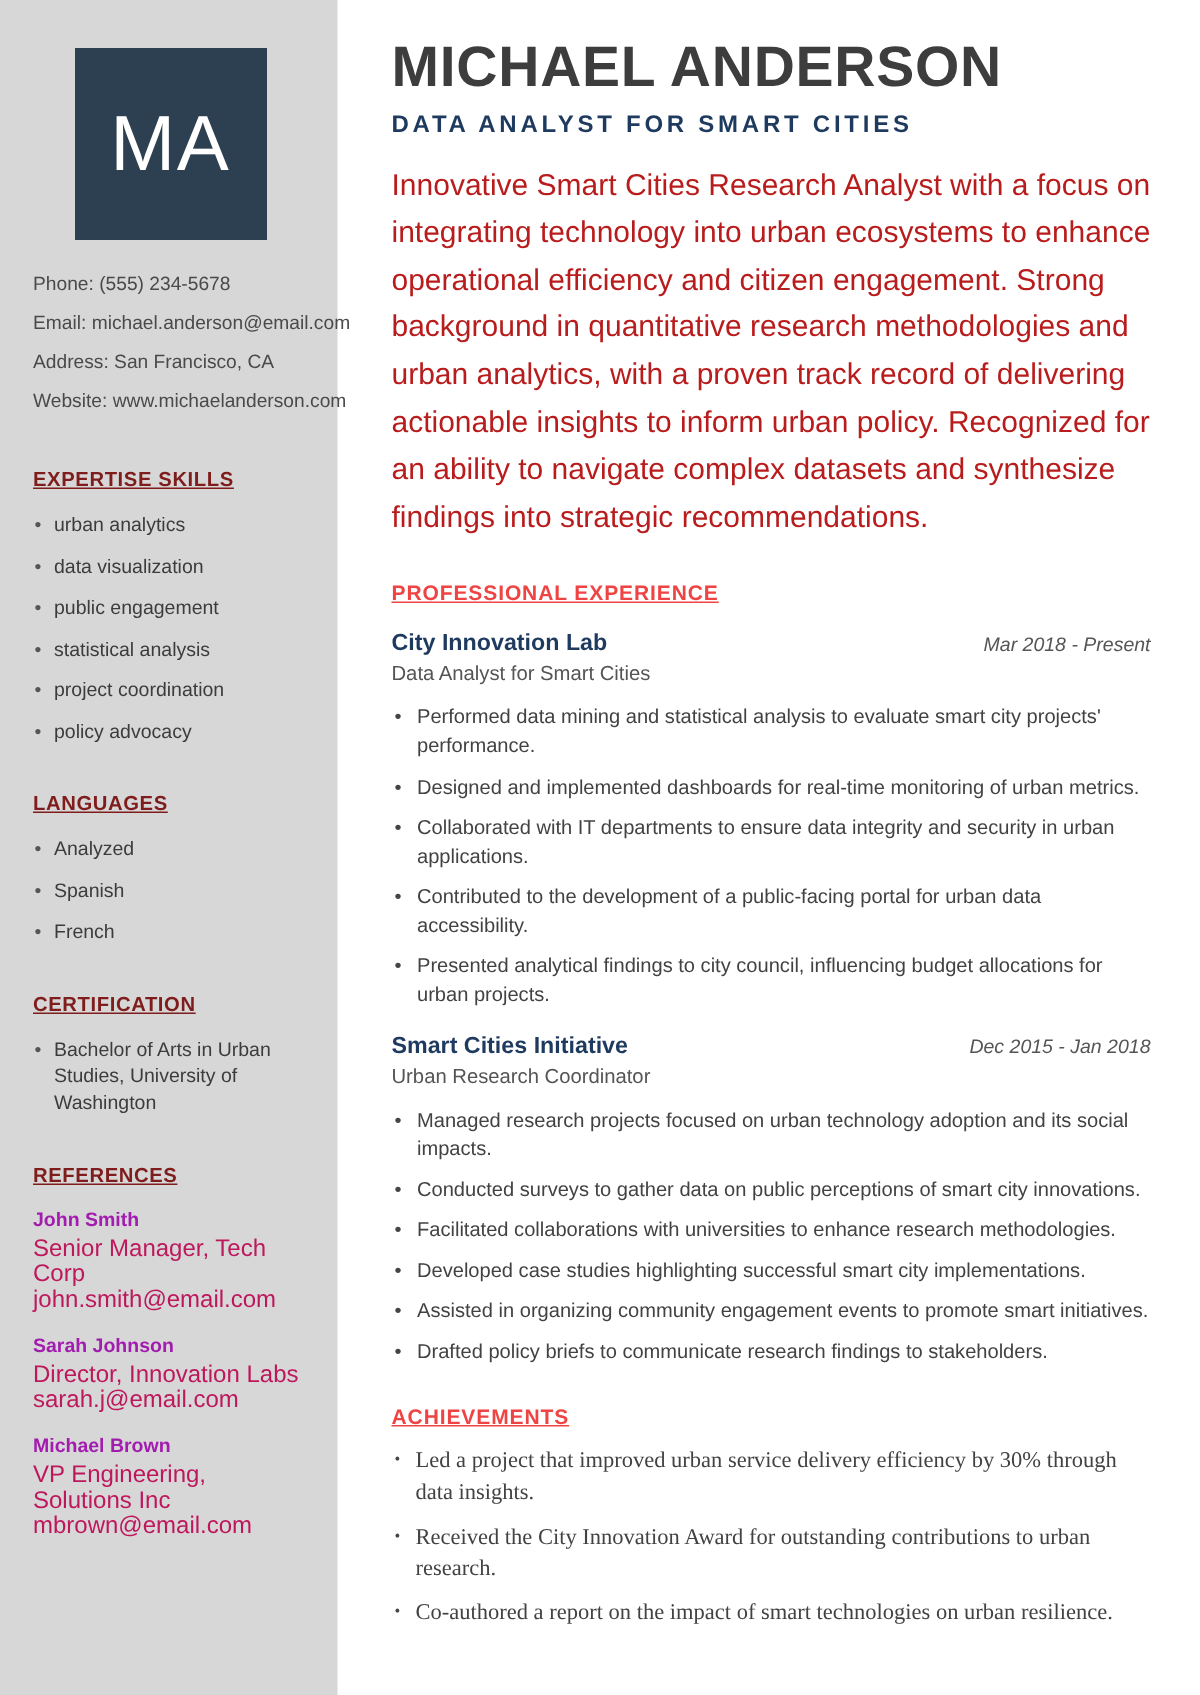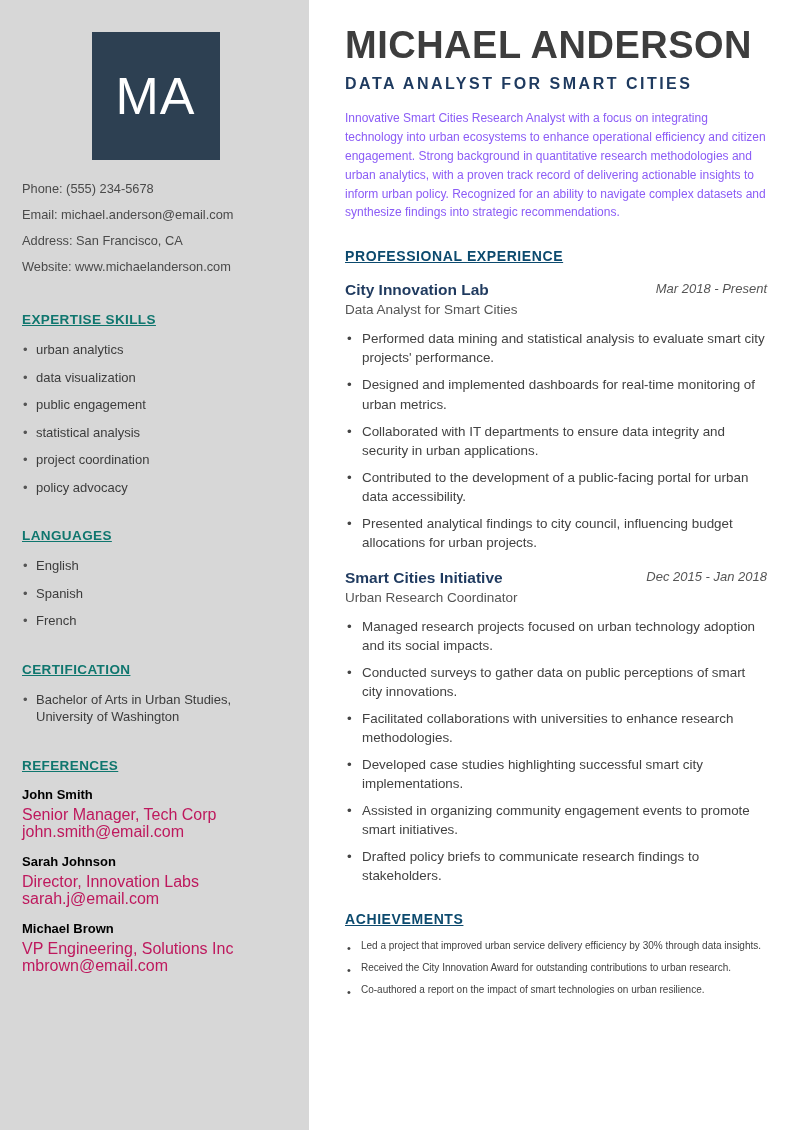--- a/index.html
+++ b/index.html
@@ -6,85 +6,85 @@
   html,body { background:#ffffff; }
   body {
     width:800px; height:1130px; overflow:hidden;
     font-family:"Liberation Sans", sans-serif;
     -webkit-font-smoothing:antialiased;
   }
   .page { display:flex; width:800px; height:1130px; background:#ffffff; }
 
   
   .sidebar {
-    width:309px; flex-shrink:0; height:1130px;
+    width:225px; flex-shrink:0; height:1130px;
     background:#d7d7d7;
     padding:32px 20px 30px 22px;
   }
   .monogram {
     width:128px; height:128px; margin:0 auto;
     background:#2d4052; color:#ffffff;
     display:flex; align-items:center; justify-content:center;
     font-size:52px; font-weight:400; letter-spacing:1px;
   }
   .contact { margin-top:16px; }
   .contact-line { font-size:12.8px; color:#4a4a4a; line-height:26px; white-space:nowrap; }
 
   .side-heading {
     margin-top:32px;
-    font-size:13.5px; font-weight:700; color:#0f766e;
+    font-size:13.5px; font-weight:700; color:#7f1d1d;
     letter-spacing:0.4px; text-decoration:underline;
   }
   .side-list { margin-top:14px; }
   .side-item {
     position:relative; padding-left:14px;
     font-size:13px; color:#3c3c3c; line-height:1.35;
     margin-bottom:10px;
   }
   .side-item::before { content:"•"; position:absolute; left:1px; color:#555; }
 
   .refs { margin-top:4px; }
   .ref { margin-top:14px; }
-  .ref-name { font-size:13px; font-weight:700; color:#000000; margin-bottom:4px; }
+  .ref-name { font-size:13px; font-weight:700; color:#a21caf; margin-bottom:4px; }
   .ref-title, .ref-email { font-size:16px; color:#be185d; line-height:17px; }
 
   
   .main { flex:1; padding:24px 33px 0 36px; }
   .name {
     font-size:38px; font-weight:800; color:#3d3d3d;
     letter-spacing:0.5px; line-height:1.15;
   }
   .title {
     margin-top:7px;
     font-size:16px; font-weight:700; color:#1e3a5f;
     letter-spacing:2.5px;
   }
   .summary {
     margin-top:16px;
-    font-size:12px; color:#8b5cf6; line-height:1.58;
+    font-size:20px; color:#b91c1c; line-height:1.58;
   }
   .section-heading {
     margin-top:26px;
-    font-size:14px; font-weight:700; color:#0c4a6e;
+    font-size:14px; font-weight:700; color:#ef4444;
     letter-spacing:0.6px; text-decoration:underline;
   }
   .job { margin-top:17px; }
-  .job-header { display:flex; justify-content:space-between; align-items:flex-start; }
+  .job-header { display:flex; justify-content:space-between; align-items:center; }
   .job-company { font-size:15.5px; font-weight:700; color:#1f3a5f; }
   .job-dates { font-size:13px; font-style:italic; color:#555555; }
   .job-role { margin-top:3px; font-size:13.5px; color:#555555; }
   .bullets { margin-top:12px; }
   .bullet {
     position:relative; padding-left:17px;
     font-size:13.4px; color:#424242; line-height:1.42;
     margin-bottom:8px;
   }
   .bullet::before { content:"•"; position:absolute; left:2px; color:#444; }
   .ach-list { margin-top:12px; }
-  .ach-list .bullet { font-size:10px; padding-left:16px; margin-bottom:8px; }
+  .ach-list .bullet { font-size:15px; padding-left:16px; margin-bottom:8px;font-family:Liberation Serif, serif; }
   .ach-list .bullet::before { font-size:11px; top:2px; }
 </style>
 </head>
 <body>
 
 <div class="page">
 
   <aside class="sidebar">
 
     <div class="monogram">
@@ -113,21 +113,21 @@
           <div class="side-item">project coordination</div>
 
           <div class="side-item">policy advocacy</div>
         </div>
     </section>
 
     <section>
       <h2 class="side-heading">LANGUAGES</h2>
       <div class="side-list">
 
-          <div class="side-item">English</div>
+          <div class="side-item">Analyzed</div>
 
           <div class="side-item">Spanish</div>
 
           <div class="side-item">French</div>
         </div>
     </section>
 
     <section>
       <h2 class="side-heading">CERTIFICATION</h2>
       <div class="side-list">

